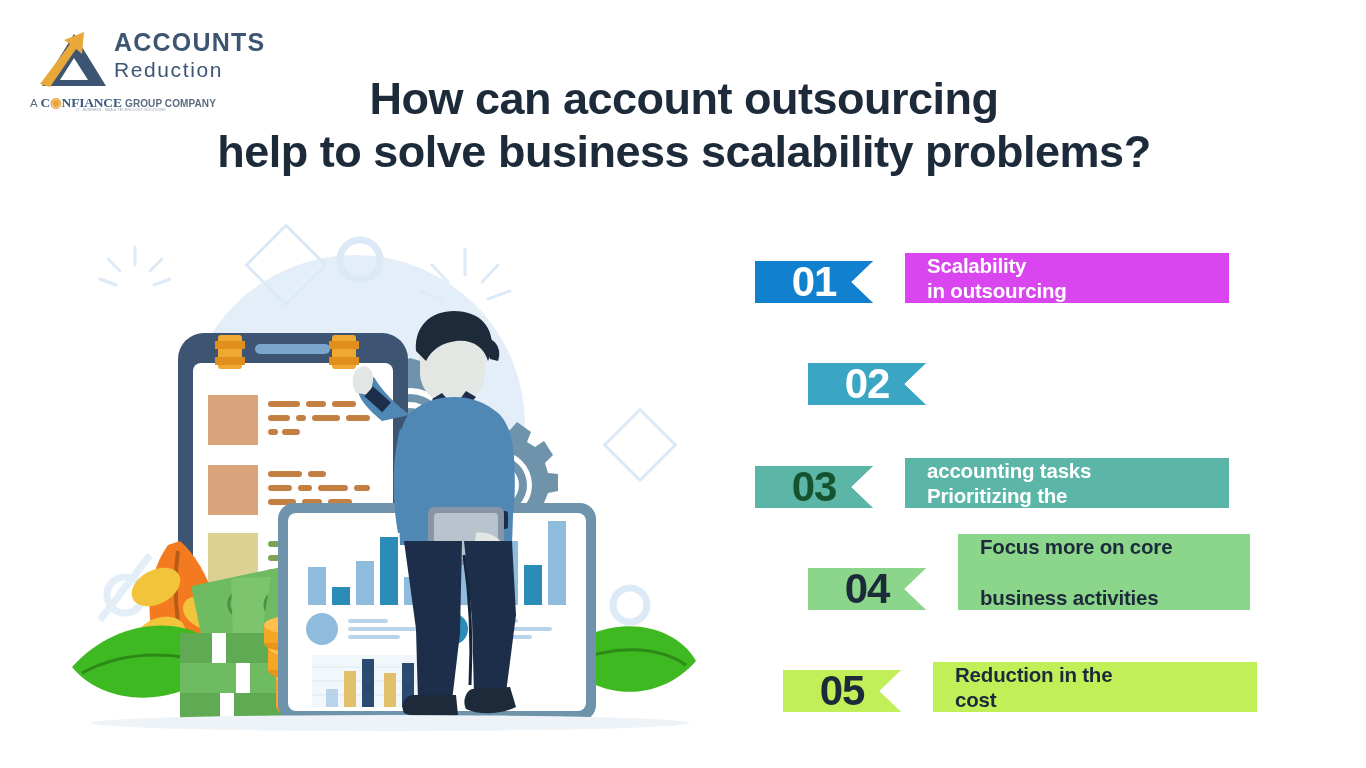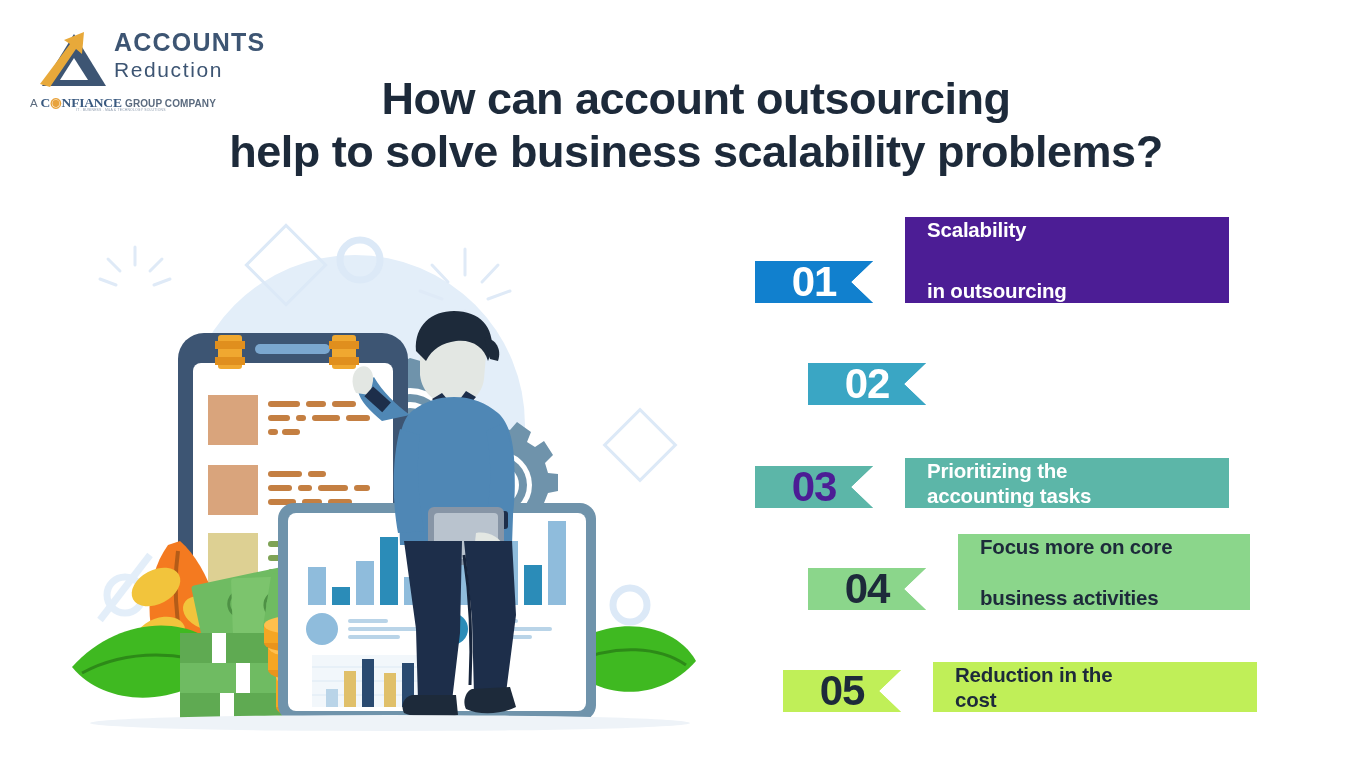--- a/index.html
+++ b/index.html
@@ -32,21 +32,21 @@
   .logo-tagline .conf { color:#3a5a80; font-weight:bold; font-size:13.5px; letter-spacing:-0.2px;font-family:Liberation Serif, serif; }
   .logo-tagline .grp { font-weight:bold; font-size:10px; color:#5b6b7f; }
   .conf-o { color:#e8a33d; font-weight:bold; }
   .logo-subtiny {
     position:absolute; left:48px; top:84px; font-size:3.4px; color:#8a99ab;
     letter-spacing:0.2px; white-space:nowrap;
   }
 
   
   .headline {
-    position:absolute; left:106px; top:72px; width:1180px;
+    position:absolute; left:94px; top:72px; width:1180px;
     text-align:center; color:#1d2a3a;
     font-family:"Liberation Sans", sans-serif;
     font-weight:bold; font-size:45px; line-height:1.18;
     letter-spacing:-0.5px;
   }
   .headline .l1 { display:block; }
   .headline .l2 { display:block; }
 
   
   .ribbon-list { position:absolute; left:0; top:225px; width:1366px; height:510px; }
@@ -351,41 +351,41 @@
     </svg>
   </div>
 
   <div class="ribbon-list">
 
     <div class="ribbon" id="rb0" style="left: 755px; top: 0px; width: 474px;">
       <div class="rb-num" style="background: rgb(17, 128, 206); color: rgb(255, 255, 255); clip-path: polygon(0px 0px, 100% 0px, calc(100% - 22px) 50%, 100% 100%, 0px 100%);">
         <span>01</span>
       </div>
       <div class="rb-fold" style="background: rgb(19, 108, 167); clip-path: polygon(0px 0px, 100% 10px, 100% calc(100% - 10px), 0px 100%); margin-left: -22px;"></div>
-      <div class="rb-text" style="background: #4c1d95; color: rgb(255, 255, 255); gap: 36px;">
+      <div class="rb-text" style="background: #d946ef; color: rgb(255, 255, 255);">
         <span>Scalability</span>
         <span>in outsourcing</span>
       </div>
     </div>
 
     <div class="ribbon" id="rb1" style="left: 808px; top: 102px; width: 474px;">
       <div class="rb-num" style="background: rgb(58, 166, 196); color: rgb(255, 255, 255); clip-path: polygon(0px 0px, 100% 0px, calc(100% - 22px) 50%, 100% 100%, 0px 100%);">
         <span>02</span>
       </div>
       <div class="rb-fold" style="background: rgb(46, 135, 168); clip-path: polygon(0px 0px, 100% 10px, 100% calc(100% - 10px), 0px 100%); margin-left: -22px;"></div>
     </div>
 
     <div class="ribbon" id="rb2" style="left: 755px; top: 205px; width: 474px;">
-      <div class="rb-num" style="background: rgb(92, 182, 168); color: #4c1d95; clip-path: polygon(0px 0px, 100% 0px, calc(100% - 22px) 50%, 100% 100%, 0px 100%);">
+      <div class="rb-num" style="background: rgb(92, 182, 168); color: #14532d; clip-path: polygon(0px 0px, 100% 0px, calc(100% - 22px) 50%, 100% 100%, 0px 100%);">
         <span>03</span>
       </div>
       <div class="rb-fold" style="background: rgb(93, 146, 160); clip-path: polygon(0px 0px, 100% 10px, 100% calc(100% - 10px), 0px 100%); margin-left: -22px;"></div>
       <div class="rb-text" style="background: rgb(92, 182, 168); color: rgb(255, 255, 255);">
+        <span>accounting tasks</span>
         <span>Prioritizing the</span>
-        <span>accounting tasks</span>
       </div>
     </div>
 
     <div class="ribbon" id="rb3" style="left: 808px; top: 307px; width: 442px;">
       <div class="rb-num" style="background: rgb(139, 214, 139); color: rgb(29, 42, 58); clip-path: polygon(0px 0px, 100% 0px, calc(100% - 22px) 50%, 100% 100%, 0px 100%);">
         <span>04</span>
       </div>
       <div class="rb-fold" style="background: rgb(111, 187, 118); clip-path: polygon(0px 0px, 100% 10px, 100% calc(100% - 10px), 0px 100%); margin-left: -22px;"></div>
       <div class="rb-text" style="background: rgb(139, 214, 139); color: rgb(29, 42, 58); gap: 26px;">
         <span>Focus more on core</span>

